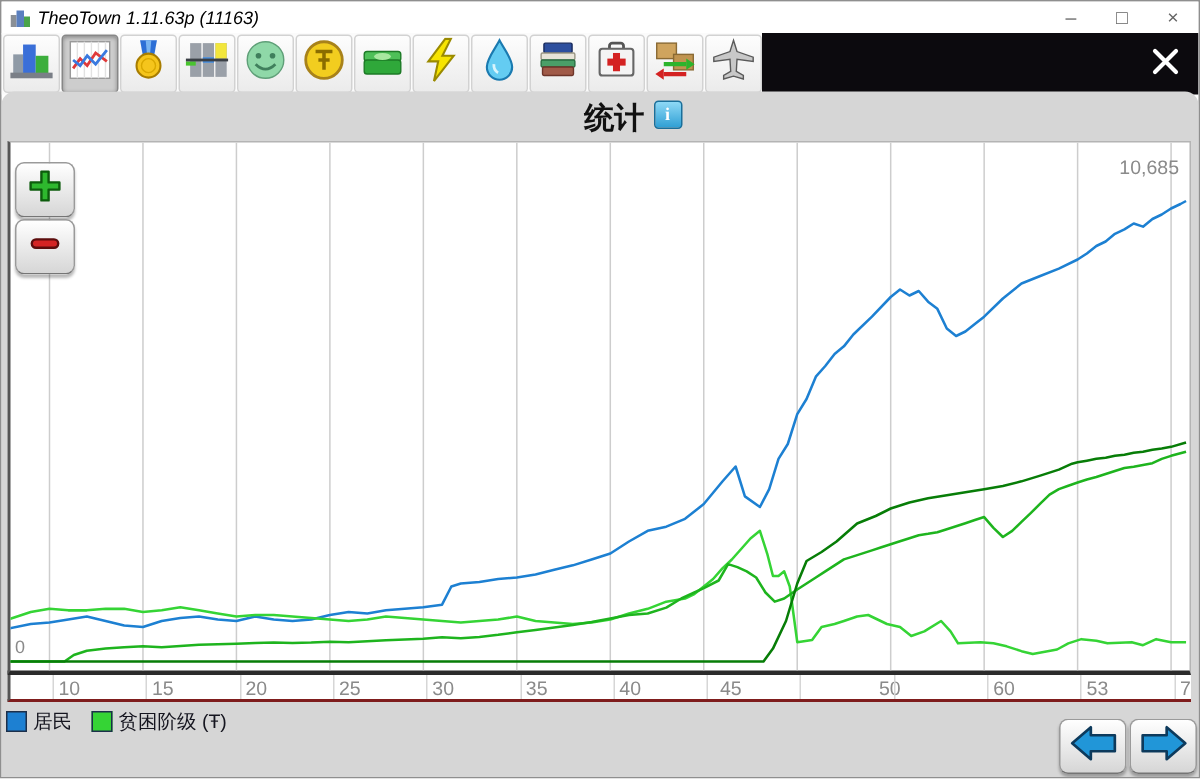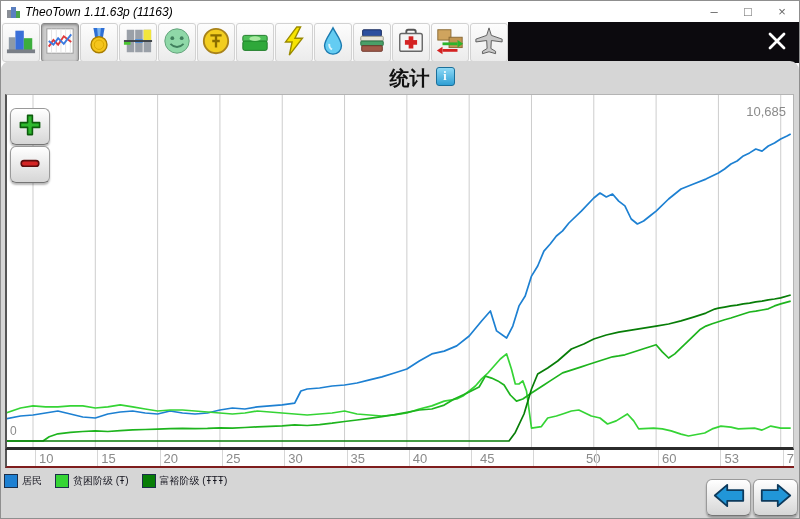--- a/index.html
+++ b/index.html
@@ -30,21 +30,21 @@
   .chart-panel svg{display:block;}
   svg text{font-family:"Liberation Sans","DejaVu Sans",sans-serif;}
 
   .xaxis{position:absolute;left:4px;top:449px;width:789px;height:18px;box-sizing:border-box;background:#fff;border-left:2px solid #555;border-bottom:2px solid #7f1d1d;overflow:hidden;}
   .tick-stub{position:absolute;top:0;width:1px;height:18px;background:#d6d6d6;}
   .tick-label{position:absolute;top:1px;font-size:13px;color:#8a8a8a;}
 
   .legend{position:absolute;left:3px;top:470px;height:20px;display:flex;align-items:center;gap:13px;}
   .legend-item{display:flex;align-items:center;gap:4px;}
   .legend-marker{width:12px;height:12px;border:1px solid #1c2f4a;display:inline-block;}
-  .legend-label{font-size:10px;color:#15151f;}
+  .legend-label{font-size:13px;color:#15151f;}
 
   
   .os-btn{position:absolute;border-radius:6px;background:linear-gradient(#ffffff,#d6d6d6);border:1px solid #9a9a9a;border-bottom-color:#757575;box-shadow:0 2px 2px rgba(0,0,0,.28);display:flex;align-items:center;justify-content:center;}
   .zoom-in-btn{left:9px;top:107px;width:38px;height:35px;}
   .zoom-out-btn{left:9px;top:145px;width:38px;height:35px;}
   .nav-left-btn{left:705px;top:478px;width:43px;height:35px;}
   .nav-right-btn{left:752px;top:478px;width:43px;height:35px;}
 </style>
 </head>
 <body>
@@ -237,24 +237,20 @@
 
   <div class="legend" id="legend">
       <div class="legend-item">
         <span class="legend-marker" style="background: rgb(29, 128, 210);"></span>
         <span class="legend-label">居民</span>
       </div>
       <div class="legend-item">
         <span class="legend-marker" style="background: rgb(53, 212, 53);"></span>
         <span class="legend-label">贫困阶级 (Ŧ)</span>
       </div>
-      <div class="legend-item">
-        <span class="legend-marker" style="background: rgb(7, 125, 7);"></span>
-        <span class="legend-label">富裕阶级 (ŦŦŦ)</span>
-      </div>
     </div>
 
   <div class="os-btn zoom-in-btn">
     <span><svg width="24" height="24" viewBox="0 0 30 30">
           <path d="M12 3 h6 v9 h9 v6 h-9 v9 h-6 v-9 h-9 v-6 h9 z" fill="#2eb82e" stroke="#0d5c0d" stroke-width="2" stroke-linejoin="round"></path>
         </svg></span>
   </div>
   <div class="os-btn zoom-out-btn">
     <span><svg width="24" height="24" viewBox="0 0 30 30">
           <rect x="4" y="12" width="22" height="7" rx="3.5" fill="#d42424" stroke="#5c0d0d" stroke-width="2"></rect>

